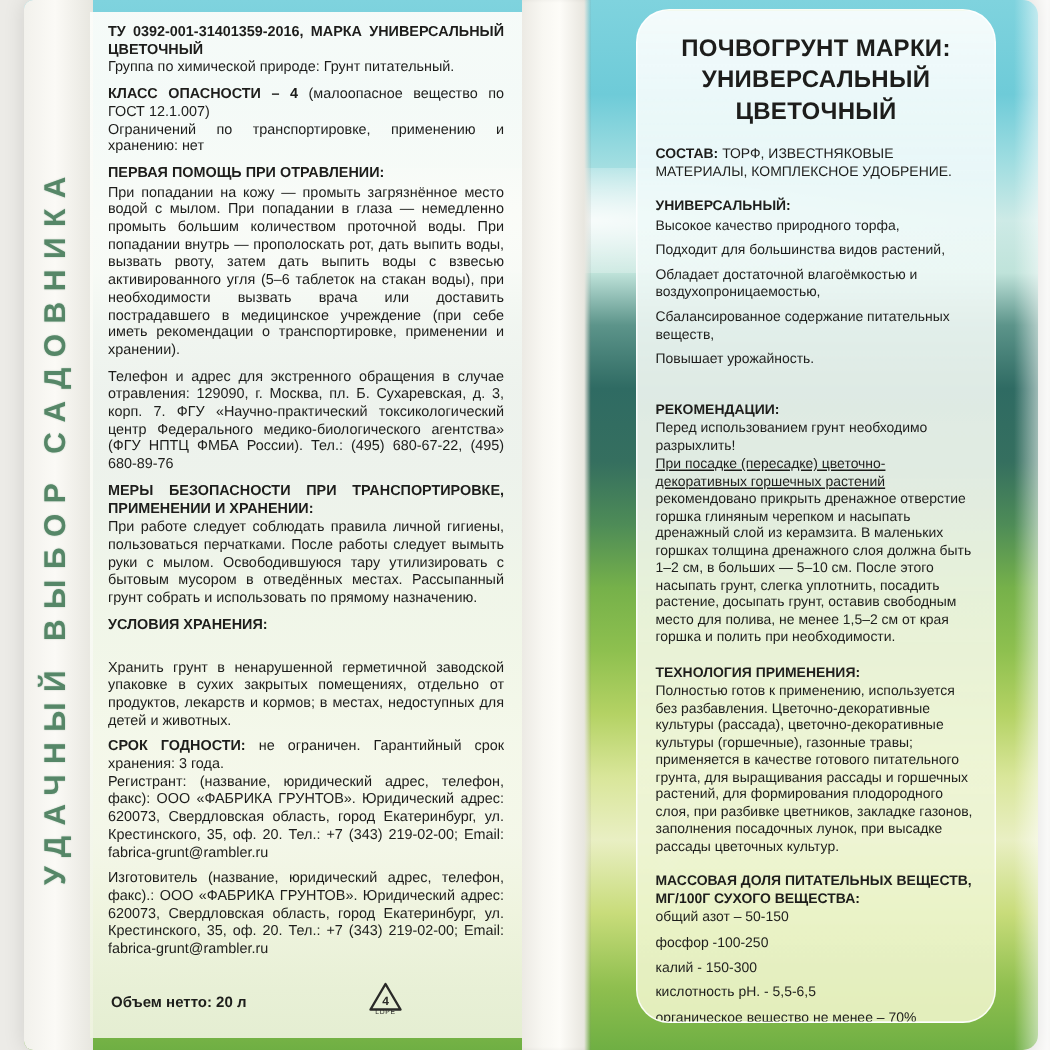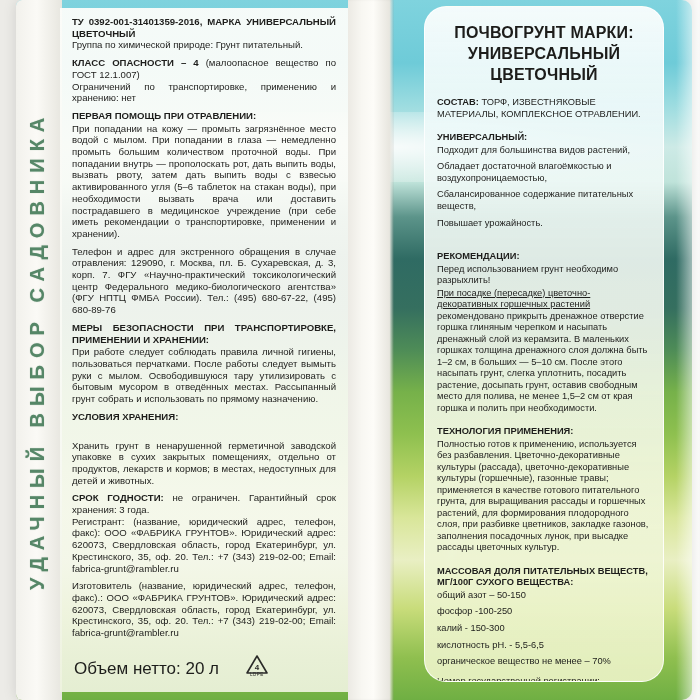--- a/index.html
+++ b/index.html
@@ -60,21 +60,21 @@
     padding:8px 12px 6px 12px;box-sizing:border-box;
     display:flex;flex-direction:column;overflow:hidden;
     font-size:9.6px;line-height:1.22;
   }
   .left-panel p{margin:0 0 6px 0;text-align:justify;}
   .left-panel .hd{font-weight:bold;}
   .netto-row{
     margin-top:auto;display:flex;align-items:center;justify-content:space-between;
     padding:6px 66px 2px 2px;
   }
-  .netto-left{font-size:17px;font-weight:400;}
+  .netto-left{font-size:10px;font-weight:700;}
   .recycle{position:relative;width:26px;height:30px;text-align:center;}
   .recycle svg{display:block;margin:0 auto;}
   .recycle .num{position:absolute;left:0;top:9px;width:26px;text-align:center;font-size:8px;font-weight:bold;color:#2a2a28;}
   .recycle .mat{font-size:4.5px;letter-spacing:.5px;color:#2a2a28;margin-top:-3px;}
   
   .right-panel{
     position:absolute;left:424px;top:6px;width:240px;height:676px;
     border-radius:22px;border:1px solid rgba(255,255,255,0.85);
     background:linear-gradient(180deg,
       rgba(250,253,253,0.95) 0%, rgba(238,249,249,0.9) 18%,
@@ -138,23 +138,24 @@
       <span class="num">4</span>
       <div class="mat">LDPE</div>
     </span>
   </div>
 </div>
 
 <div class="right-panel">
   <div class="rp-title">ПОЧВОГРУНТ МАРКИ: УНИВЕРСАЛЬНЫЙ ЦВЕТОЧНЫЙ</div>
 
   <p><span class="hd">СОСТАВ:</span>
-     <span>ТОРФ, ИЗВЕСТНЯКОВЫЕ МАТЕРИАЛЫ, КОМПЛЕКСНОЕ ОТРАВЛЕНИИ.</span></p>
+     <span>ТОРФ, ИЗВЕСТНЯКОВЫЕ МАТЕРИАЛЫ, КОМПЛЕКСНОЕ УДОБРЕНИЕ.</span></p>
 
   <p class="hd" style="margin-bottom:1px">УНИВЕРСАЛЬНЫЙ:</p>
+  <p class="nutrient">Высокое качество природного торфа,</p>
   <p class="nutrient">Подходит для большинства видов растений,</p>
   <p class="nutrient">Обладает достаточной влагоёмкостью и воздухопроницаемостью,</p>
   <p class="nutrient">Сбалансированное содержание питательных веществ,</p>
   <p class="nutrient" style="margin-bottom:22px">Повышает урожайность.</p>
 
   <p class="hd" style="margin-bottom:1px">РЕКОМЕНДАЦИИ:</p>
   <p style="margin-bottom:1px">Перед использованием грунт необходимо разрыхлить!</p>
   <p><span class="u">При посадке (пересадке) цветочно-декоративных горшечных растений</span><span> рекомендовано прикрыть дренажное отверстие горшка глиняным черепком и насыпать дренажный слой из керамзита. В маленьких горшках толщина дренажного слоя должна быть 1–2 см, в больших — 5–10 см. После этого насыпать грунт, слегка уплотнить, посадить растение, досыпать грунт, оставив свободным место для полива, не менее 1,5–2 см от края горшка и полить при необходимости.</span></p>
 
   <p class="hd" style="margin-bottom:1px">ТЕХНОЛОГИЯ ПРИМЕНЕНИЯ:</p>

